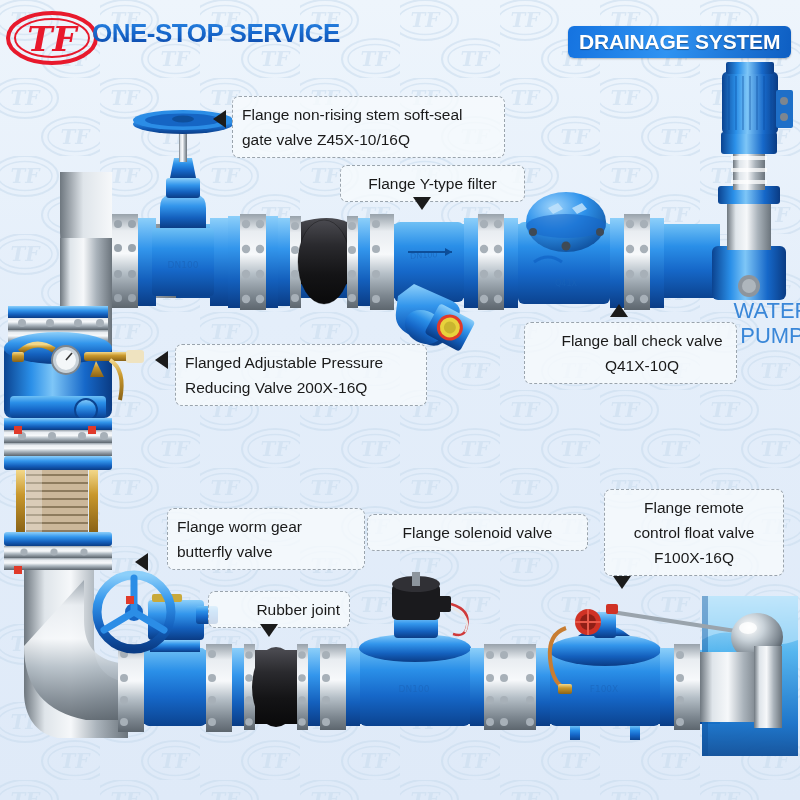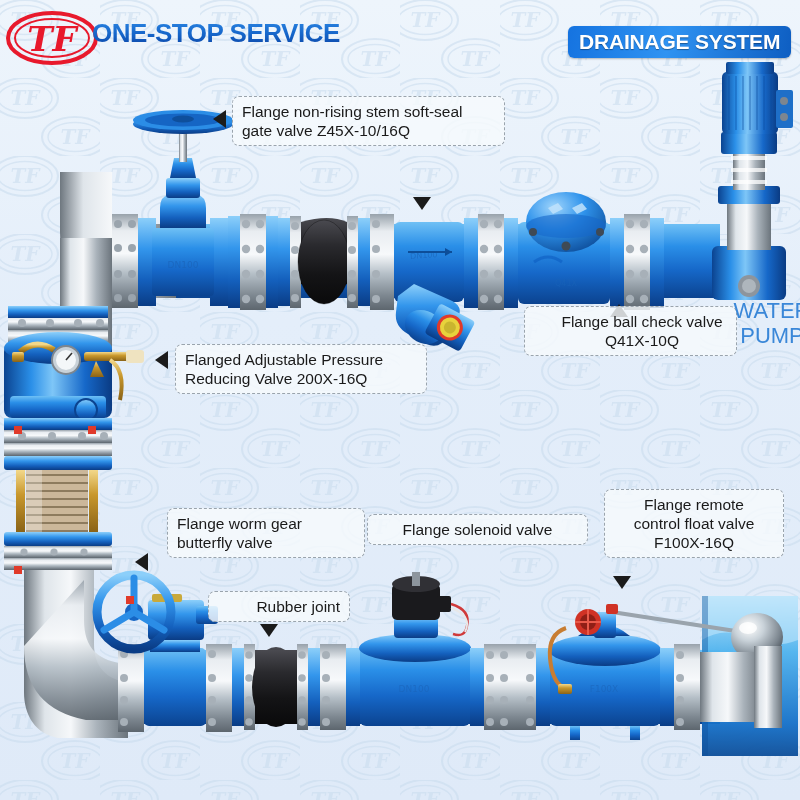--- a/index.html
+++ b/index.html
@@ -25,21 +25,21 @@
   .badge{position:absolute;left:568px;top:26px;height:32px;padding:0 11px;
     display:flex;align-items:center;border-radius:6px;
     background:linear-gradient(100deg,#1573e0 0%,#2f93f2 45%,#0e5ec2 100%);
     box-shadow:0 1px 2px rgba(0,0,0,.25);}
   .badge span{color:#fff;font-size:21px;font-weight:bold;letter-spacing:-.2px;
     text-shadow:0 1px 1px rgba(0,0,0,.35);white-space:nowrap;}
 
   
   .lab{position:absolute;z-index:7;border:1px dashed #9aa4ad;border-radius:7px;
     background:rgba(247,250,253,.82);color:#1a1a1a;
-    font-size:15.5px;line-height:19px;padding:5px 9px;white-space:pre-line;}
+    font-size:15.5px;line-height:25px;padding:5px 9px;white-space:pre-line;}
   .lab.c{text-align:center;}
   .arw{position:absolute;z-index:7;width:0;height:0;}
   .arw.left{border-top:9px solid transparent;border-bottom:9px solid transparent;
     border-right:13px solid #1b1b1b;}
   .arw.down{border-left:9px solid transparent;border-right:9px solid transparent;
     border-top:13px solid #1b1b1b;}
   .arw.up{border-left:9px solid transparent;border-right:9px solid transparent;
     border-bottom:13px solid #1b1b1b;}
   .pumplab{position:absolute;z-index:7;color:#3a87d8;font-size:22px;
     line-height:25px;text-align:center;white-space:pre-line;margin-left:16px;}
@@ -554,24 +554,25 @@
     <div class="title">ONE-STOP SERVICE</div>
     <div class="badge">
       <span>DRAINAGE SYSTEM</span>
     </div>
   </div>
 
   <div class="arw left" style="left:213px;top:110px;"></div>
   <div class="lab" style="left:232px;top:96px;width:253px;">Flange non-rising stem soft-seal
 gate valve Z45X-10/16Q</div>
 
+  <div class="lab c" style="left:340px;top:165px;width:165px;">Flange Y-type filter</div>
   <div class="arw down" style="left:413px;top:197px;"></div>
 
   <div class="arw up" style="left:610px;top:304px;"></div>
-  <div class="lab c" style="left:524px;top:306px;width:170px;padding-left:32px;">Flange ball check valve
+  <div class="lab c" style="left:524px;top:322px;width:170px;padding-left:32px;">Flange ball check valve
 Q41X-10Q</div>
 
   <div class="pumplab" style="left:714px;top:298px;width:84px;">WATER
 PUMP</div>
 
   <div class="arw left" style="left:155px;top:351px;"></div>
   <div class="lab" style="left:175px;top:344px;width:232px;">Flanged Adjustable Pressure
 Reducing Valve 200X-16Q</div>
 
   <div class="arw left" style="left:135px;top:553px;"></div>

